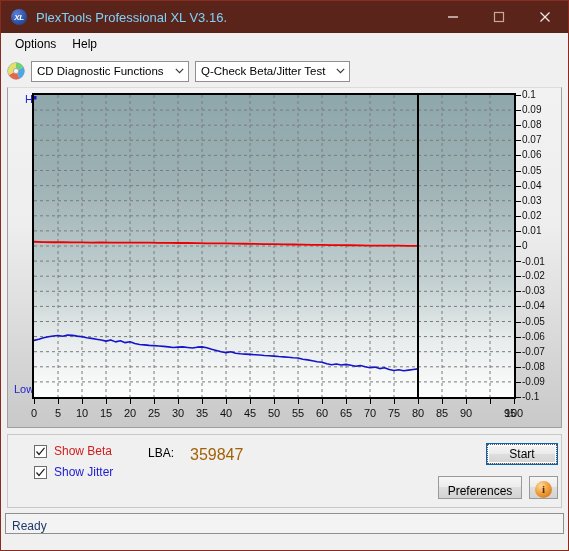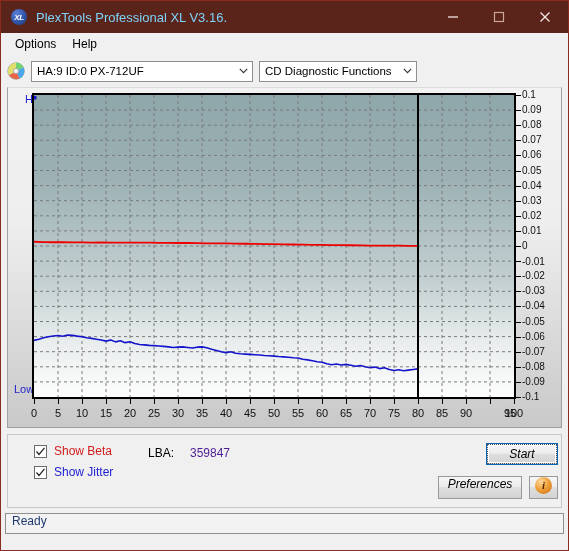--- a/index.html
+++ b/index.html
@@ -209,34 +209,33 @@
   .checkbox svg { position: absolute; left: 0; top: 0; }
   .lbl-beta   { color: #d21b1b; }
   .lbl-jitter { color: #1b1bd2; }
 
   #lba-label {
     position: absolute; left: 140px; top: 11px;
     font-size: 12px; color: #000;
   }
   #lba-value {
     position: absolute; left: 182px; top: 11px;
-    font-size: 12px; color: #4c1d95;
+    font-size: 16px; color: #a16207;
   }
 
   .btn {
     position: absolute;
     box-sizing: border-box;
     background: linear-gradient(to bottom, #f6f6f6 0%, #ececec 47%, #dedede 50%, #d3d3d3 100%);
     border: 1px solid #9a9a9a;
     font-size: 12px;
     color: #000;
     display: flex;
-    align-items: flex-start;
+    align-items: flex-end;
     justify-content: center;
-    font-style: italic;
   }
   #btn-start {
     left: 478px; top: 8px; width: 72px; height: 22px;
     border: 1px solid #0a64b4;
     outline: 1px solid #ffffff;
     outline-offset: -3px;
   }
   #btn-start .inner {
     border: 1px dotted #555;
     width: 100%; height: 100%;
@@ -256,21 +255,21 @@
     line-height: 1;
   }
 
   
   .statusbar {
     margin: 5px 4px 4px 4px;
     height: 21px;
     border: 1px solid #8f8f8f;
     background: #f3f3f3;
     display: flex;
-    align-items: flex-start;
+    align-items: flex-end;
     flex: 0 0 auto;
     box-sizing: border-box;
   }
   #status-text {
     font-size: 12px;
     color: #1e3a6e;
     padding-left: 6px;
   }
 </style>
 </head>
@@ -311,38 +310,38 @@
       <svg width="18" height="18" viewBox="0 0 18 18">
         <circle cx="9" cy="9" r="8.2" fill="#dcdcdc" stroke="#8a8a8a" stroke-width="0.8"></circle>
         <path d="M9 0.8 A8.2 8.2 0 0 1 16.5 5.6 L9 9 Z" fill="#6fd36f"></path>
         <path d="M16.5 5.6 A8.2 8.2 0 0 1 12.5 16.6 L9 9 Z" fill="#4aa8e8"></path>
         <path d="M12.5 16.6 A8.2 8.2 0 0 1 2 13 L9 9 Z" fill="#e8654a"></path>
         <path d="M2 13 A8.2 8.2 0 0 1 9 0.8 L9 9 Z" fill="#e0e06a"></path>
         <circle cx="9" cy="9" r="2.6" fill="#f4f4f4" stroke="#9a9a9a" stroke-width="0.7"></circle>
       </svg>
     </span>
 
-    <div class="combo" id="combo-drive">
-      <span class="cv">HA:9 ID:0  PX-712UF</span>
-      <span class="arrow">
-        <svg width="9" height="6" viewBox="0 0 9 6">
-            <polyline points="0.8,0.8 4.5,4.6 8.2,0.8" fill="none" stroke="#333" stroke-width="1.1"></polyline>
-          </svg>
-      </span>
-    </div>
 
     <div class="combo" id="combo-function">
       <span class="cv">CD Diagnostic Functions</span>
       <span class="arrow">
         <svg width="9" height="6" viewBox="0 0 9 6">
             <polyline points="0.8,0.8 4.5,4.6 8.2,0.8" fill="none" stroke="#333" stroke-width="1.1"></polyline>
           </svg>
       </span>
     </div>
 
+    <div class="combo" id="combo-test">
+      <span class="cv">Q-Check Beta/Jitter Test</span>
+      <span class="arrow">
+        <svg width="9" height="6" viewBox="0 0 9 6">
+            <polyline points="0.8,0.8 4.5,4.6 8.2,0.8" fill="none" stroke="#333" stroke-width="1.1"></polyline>
+          </svg>
+      </span>
+    </div>
   </div>
 
   <div class="chart-panel">
     <div class="axis-label" id="label-high">High</div>
     <div class="axis-label" id="label-low">Low</div>
     <div class="plot">
       <svg id="plot-svg" width="480" height="302" viewBox="0 0 480 302">
           <line x1="24" y1="0" x2="24" y2="302" stroke="#7b7b7b" stroke-width="1" stroke-dasharray="3,3"></line>
           <line x1="48" y1="0" x2="48" y2="302" stroke="#7b7b7b" stroke-width="1" stroke-dasharray="3,3"></line>
           <line x1="72" y1="0" x2="72" y2="302" stroke="#7b7b7b" stroke-width="1" stroke-dasharray="3,3"></line>

